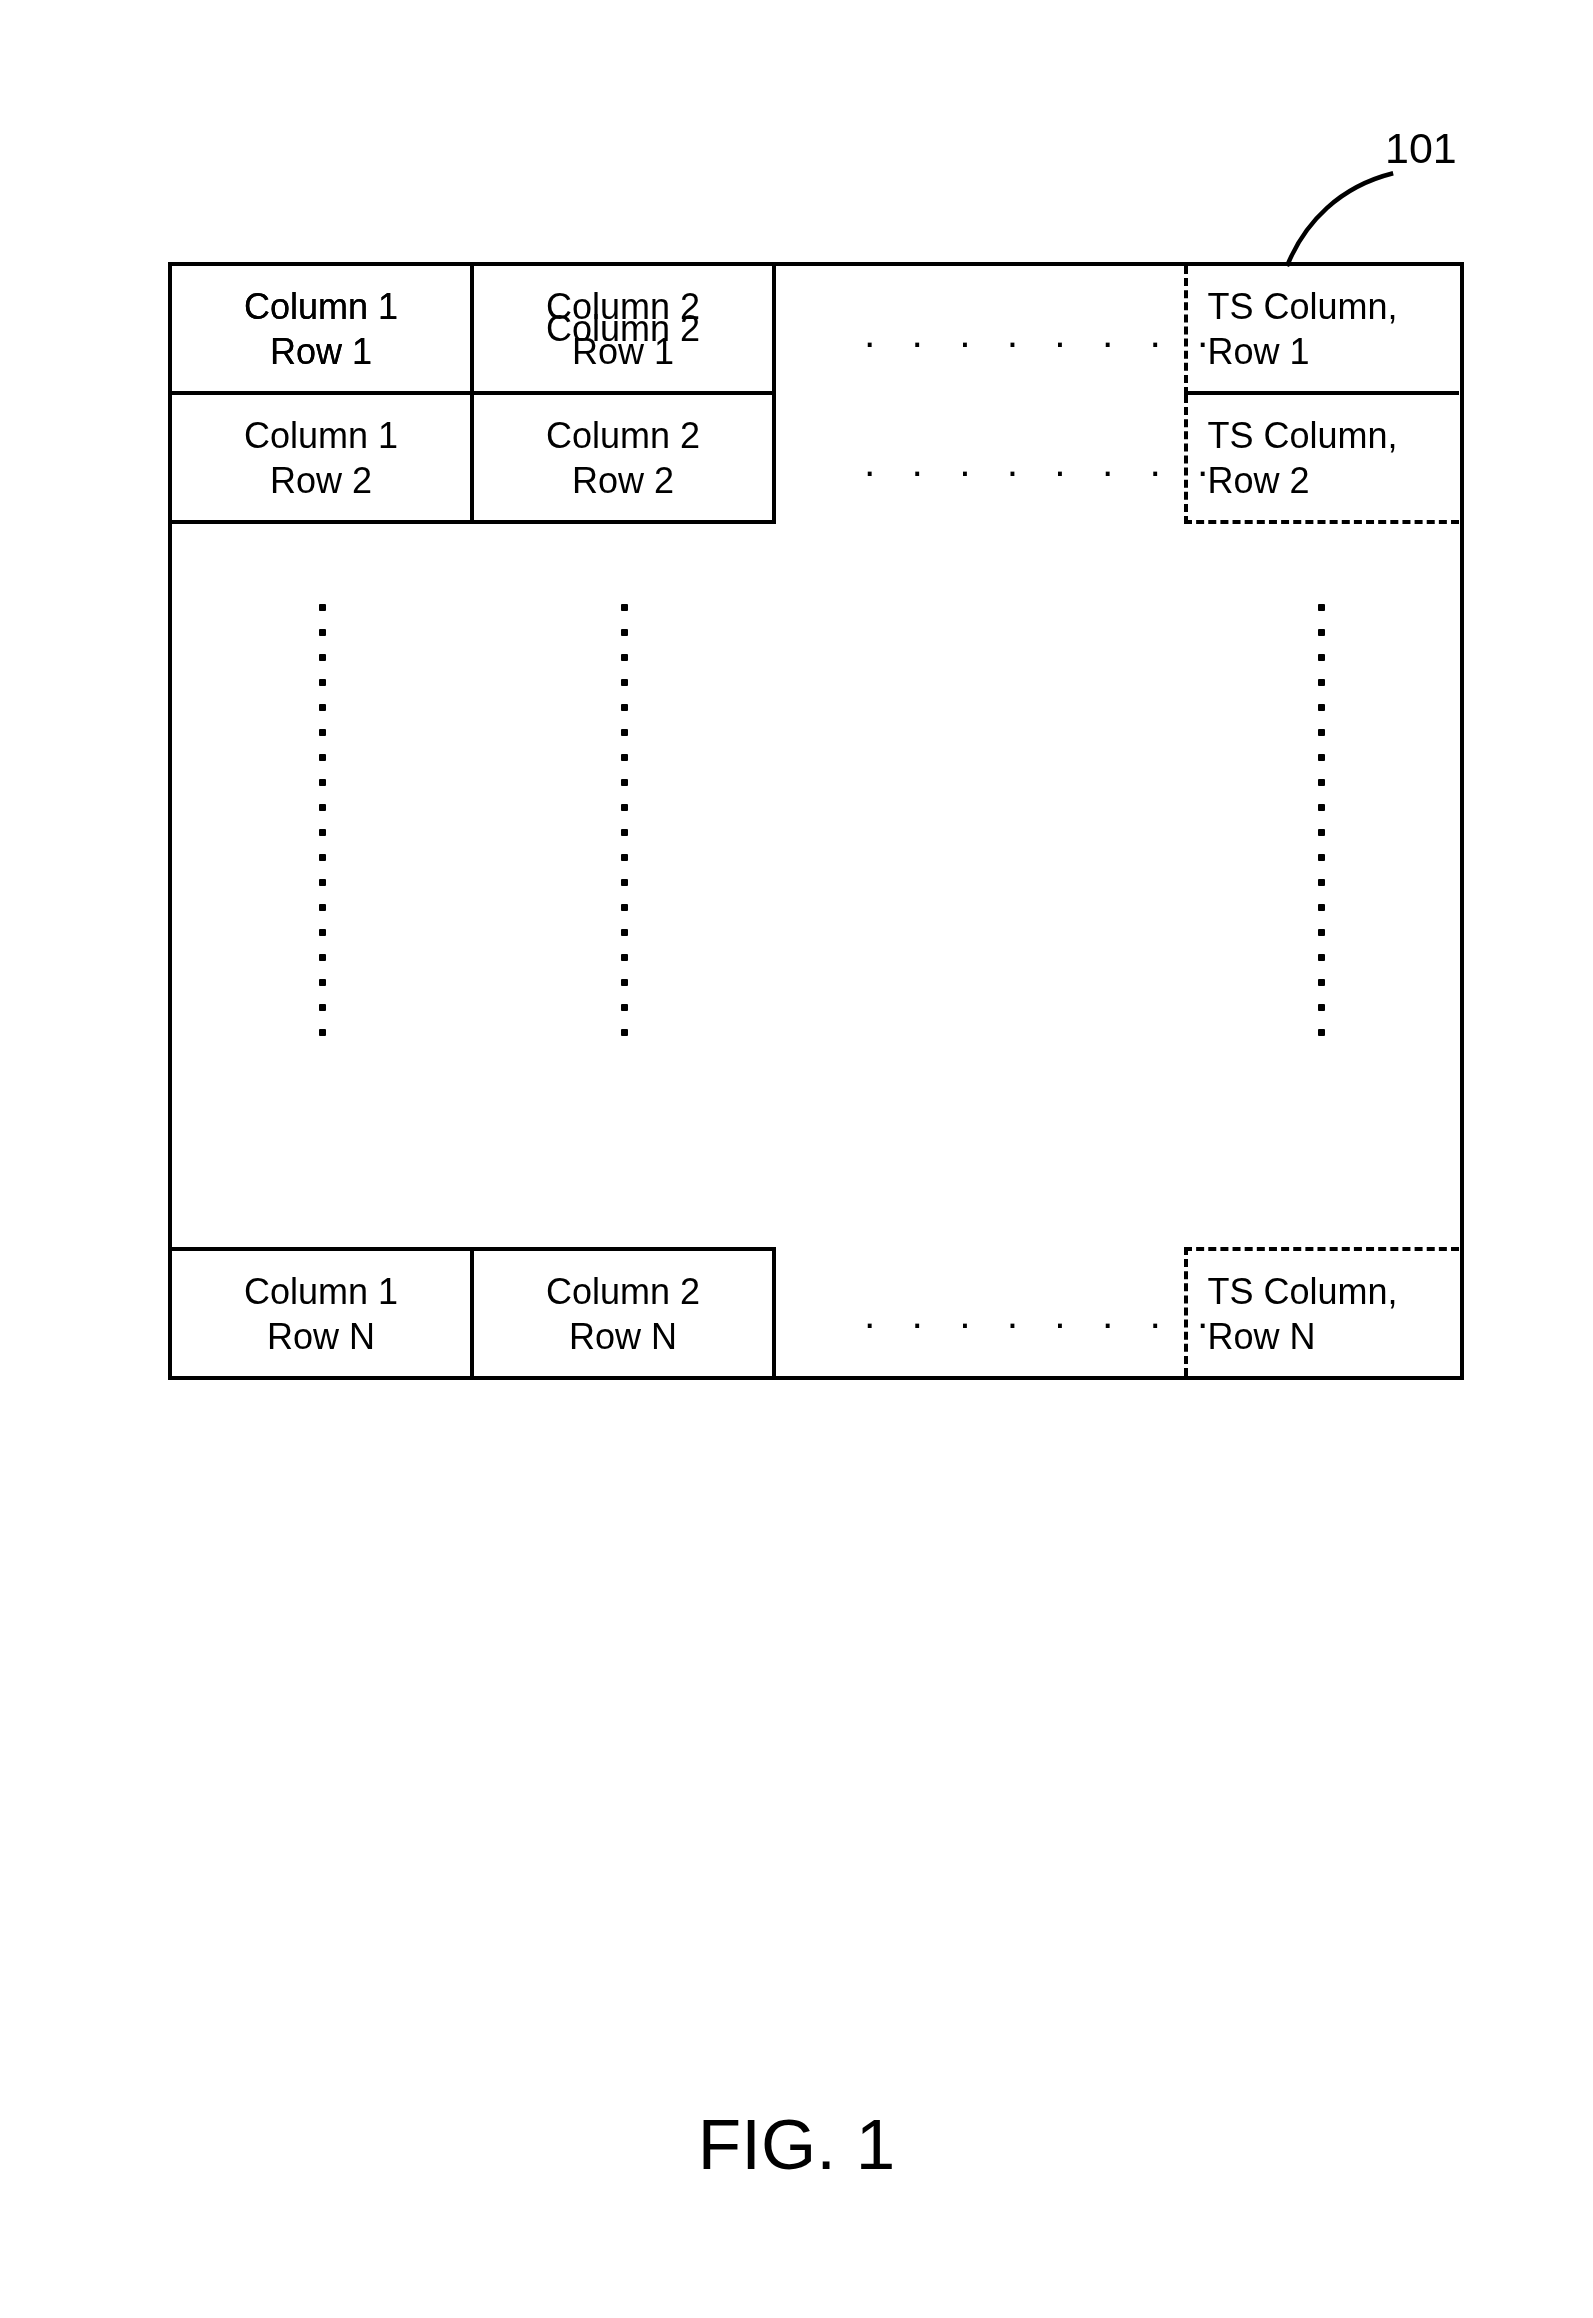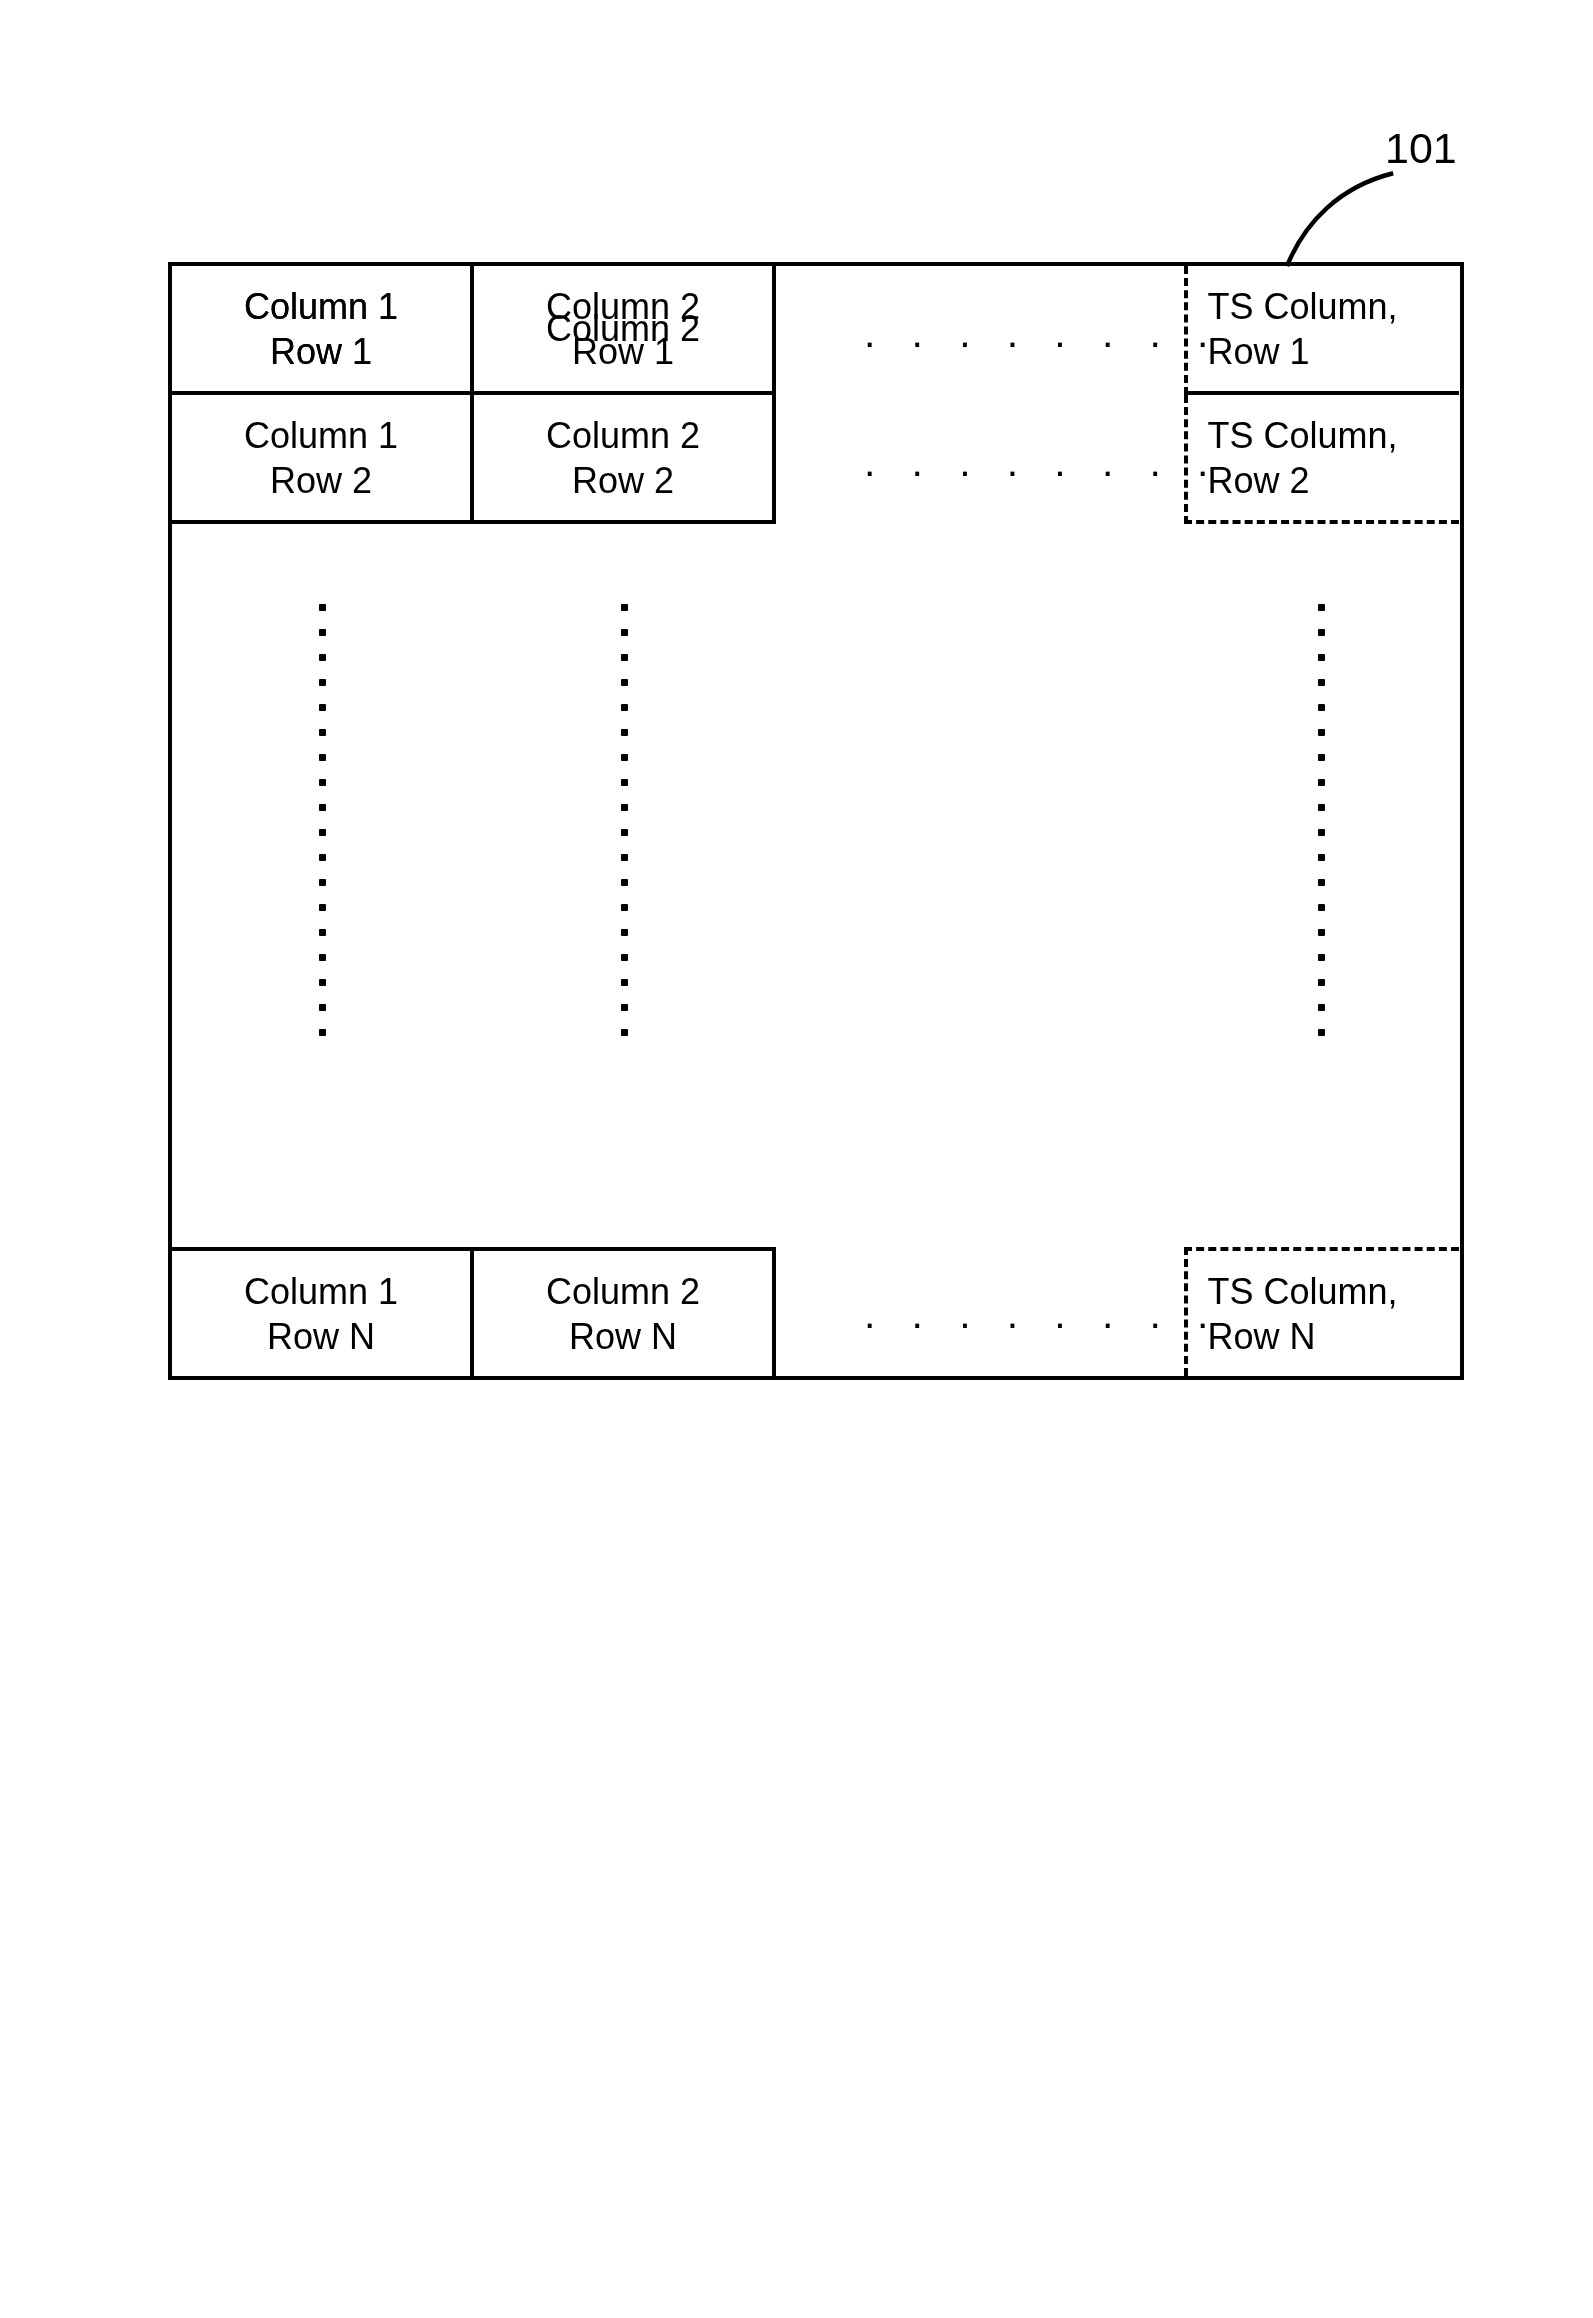--- a/index.html
+++ b/index.html
@@ -206,15 +206,16 @@
       <span>Row N</span>
     </div>
     <div class="cell ts-left-align dashed-left dashed-top" style="left:1012px; top:981px; width:275px; height:129px;">
       <span>TS Column,</span>
       <span>Row N</span>
     </div>
     <div class="hdots" style="left:692px; top:1025px;">. . . . . . . .</div>
 
   </div>
 
+  <div class="fig-caption" style="top:2104px;">FIG. 1</div>
 
 </div>
 
 
 </body></html>

